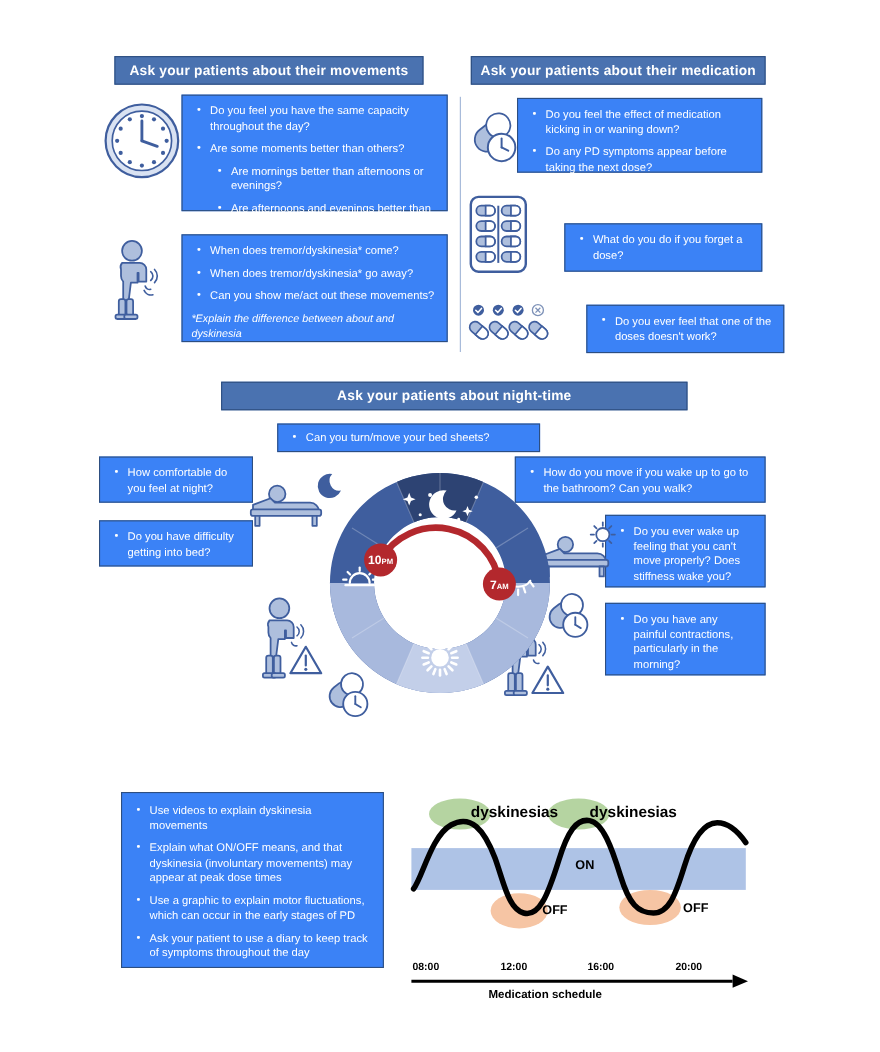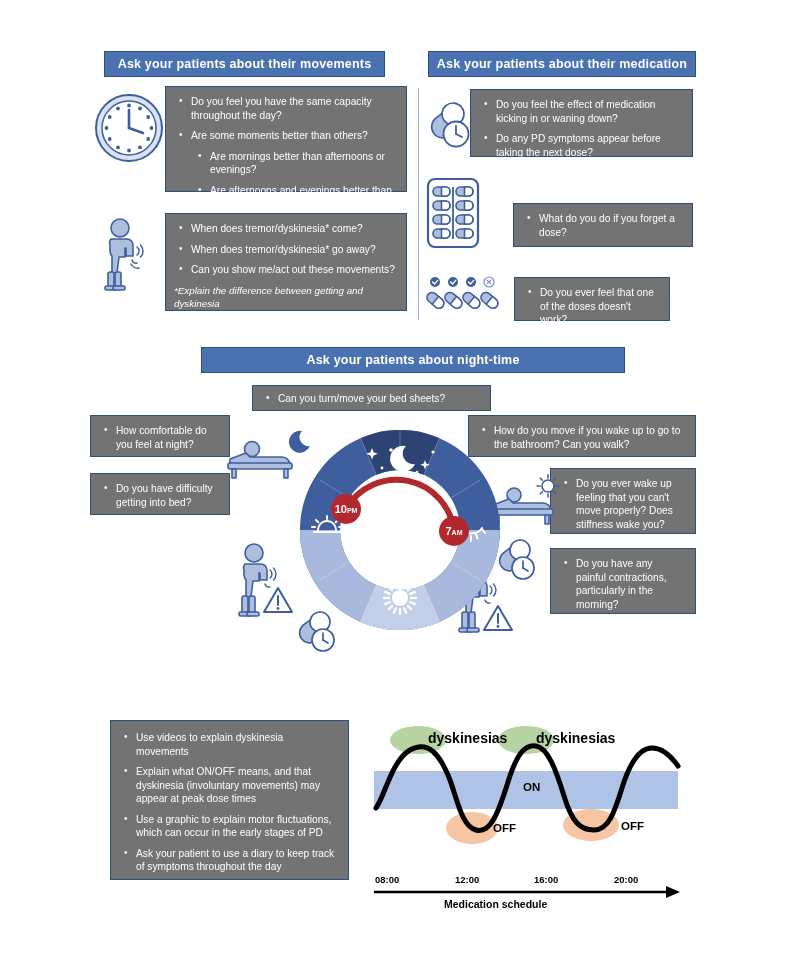--- a/index.html
+++ b/index.html
@@ -13,21 +13,21 @@
   
   .banner{
     position:absolute;background:#4a72b0;border:1px solid #2d4e80;
     color:#ffffff;font-weight:bold;font-size:12.5px;
     display:flex;align-items:center;justify-content:center;
     letter-spacing:.2px;box-sizing:border-box;
   }
 
   
   .qbox{
-    position:absolute;background:#737373;border:1px solid #2d4e80;
+    position:absolute;background:#3b82f6;border:1px solid #2d4e80;
     box-sizing:border-box;padding:8px 10px 8px 8px;
   }
   .qbox ul{margin:0;padding:0;list-style:none;}
   .qbox li{
     position:relative;padding-left:17px;margin:0 0 7px 0;
     font-size:10.2px;line-height:13.5px;color:#ffffff;
   }
   .qbox li:last-child{margin-bottom:0;}
   .qbox li:before{
     content:"\2022";position:absolute;left:5px;top:-1px;
@@ -117,21 +117,21 @@
       </g>
     </svg>
   </div>
 
   <div class="qbox" style="left:165px;top:213px;width:242px;height:98px;">
     <ul>
       <li>When does tremor/dyskinesia* come?</li>
       <li>When does tremor/dyskinesia* go away?</li>
       <li>Can you show me/act out these movements?</li>
     </ul>
-    <div class="note">*Explain the difference between getting and dyskinesia</div>
+    <div class="note">*Explain the difference between about and dyskinesia</div>
   </div>
 
   <div class="vdivider" style="left:418px;top:88px;height:232px;"></div>
 
   <div class="banner" style="left:428px;top:51px;width:268px;height:26px;text-align:center;">
     <span>Ask your patients about their medication</span>
   </div>
 
   <div class="icon" style="left:425px;top:103px;width:56px;height:48px;">
     <svg width="56" height="48" viewBox="0 0 56 48">
@@ -227,21 +227,21 @@
           <path d="M45.5 19 h4.5 a5 5 0 0 1 0 10 h-4.5 z" fill="#ffffff"></path>
         </g>
         <g transform="rotate(40 63 24)">
           <rect x="54" y="19" width="19" height="10" rx="5" fill="#aebfdd"></rect>
           <path d="M63.5 19 h4.5 a5 5 0 0 1 0 10 h-4.5 z" fill="#ffffff"></path>
         </g>
       </g>
     </svg>
   </div>
 
-  <div class="qbox" style="left:514px;top:277px;width:156px;height:44px;">
+  <div class="qbox" style="left:533px;top:277px;width:180px;height:44px;">
     <ul>
       <li>Do you ever feel that one of the doses doesn't work?</li>
     </ul>
   </div>
 
   <div class="banner" style="left:201px;top:347px;width:424px;height:26px;">
     <span>Ask your patients about night-time</span>
   </div>
 
   <div class="qbox" style="left:252px;top:385px;width:239px;height:26px;padding-top:6px;">

